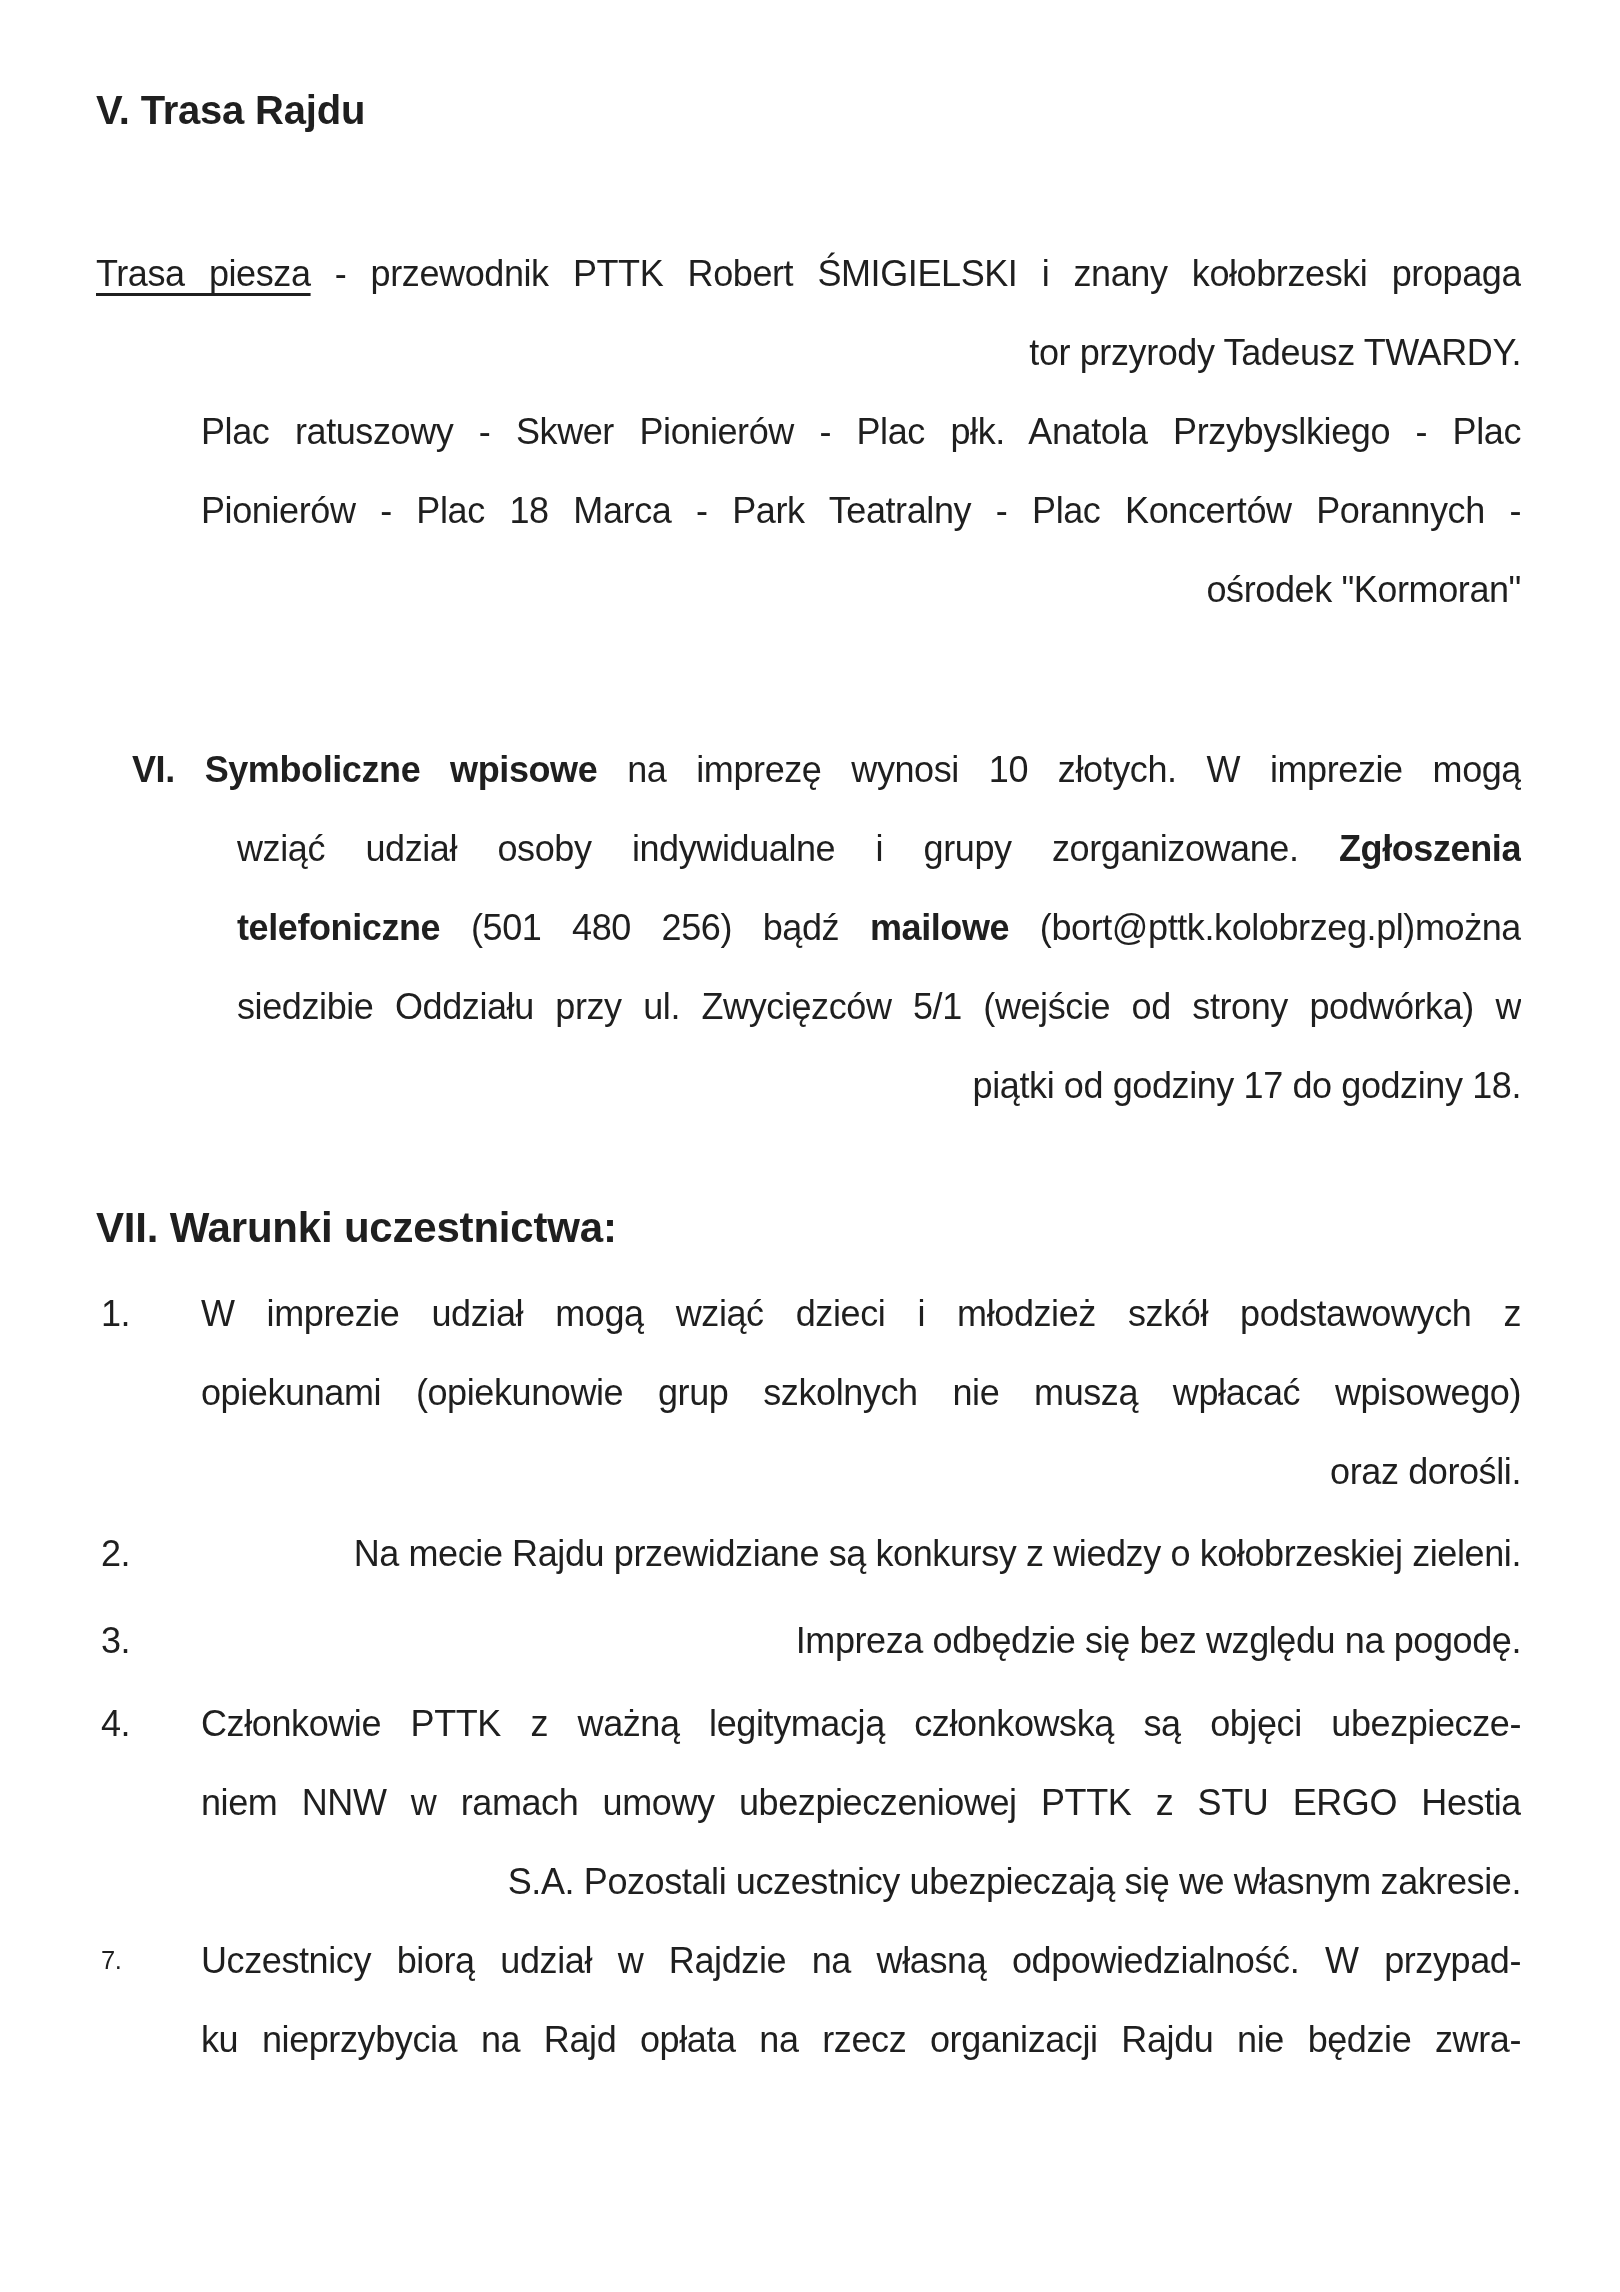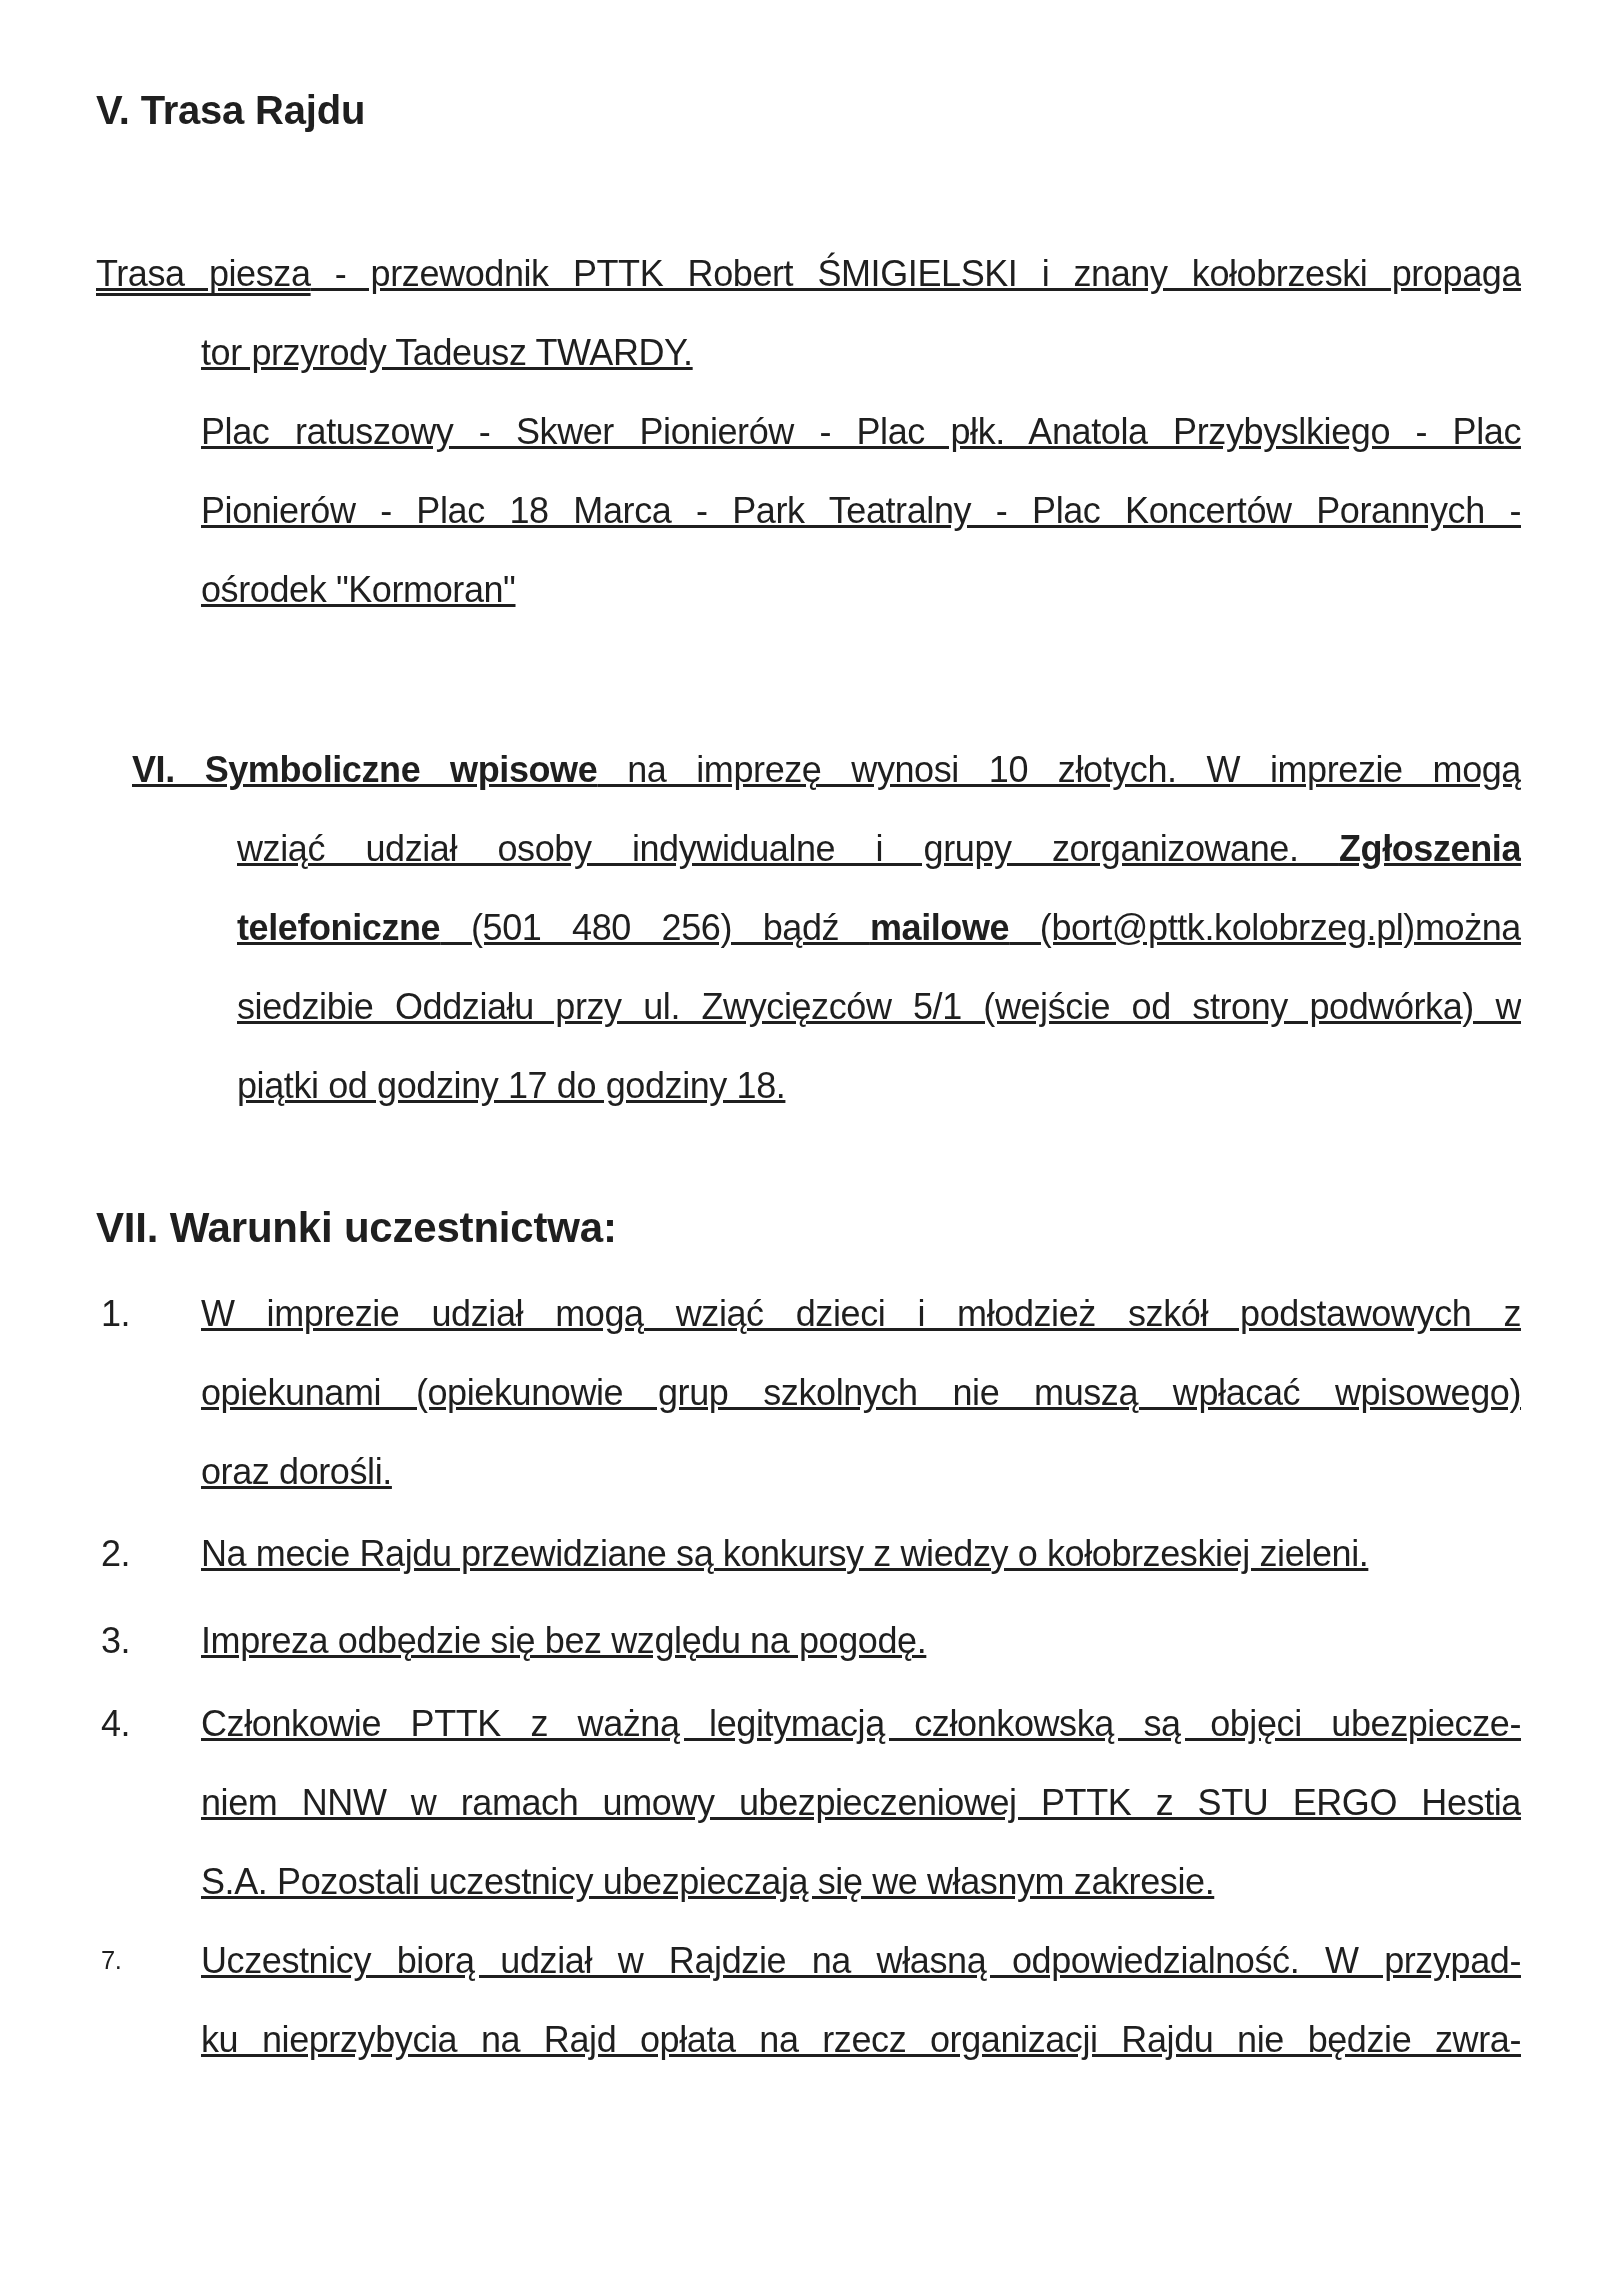--- a/index.html
+++ b/index.html
@@ -33,24 +33,23 @@
     letter-spacing: -0.2px;
   }
   .para { margin: 0; }
   .p1 { margin-top: 96px; }
   .p2 { margin-top: 101px; margin-left: 36px; }
   .line {
     height: 79px;
     line-height: 79px;
     overflow: hidden;
     white-space: pre-wrap;
-    text-decoration: underline;
   }
   .j { text-align: justify; text-align-last: justify; }
-  .ind { margin-left: 105px; }
+  .ind { margin-left: 105px; text-align: right; }
   .b { font-weight: 700; }
   .u { text-decoration: underline; text-decoration-thickness: 2.9px; text-underline-offset: 6.9px; }
   .item { position: relative; margin: 0; }
   .m7 { margin-top: 6.9px; }
   .m3 { margin-top: 2.9px; }
   .m8 { margin-top: 7.8px; }
   .m5 { margin-top: 4.9px; }
   .m0 { margin-top: 0; }
   .num {
     position: absolute;

